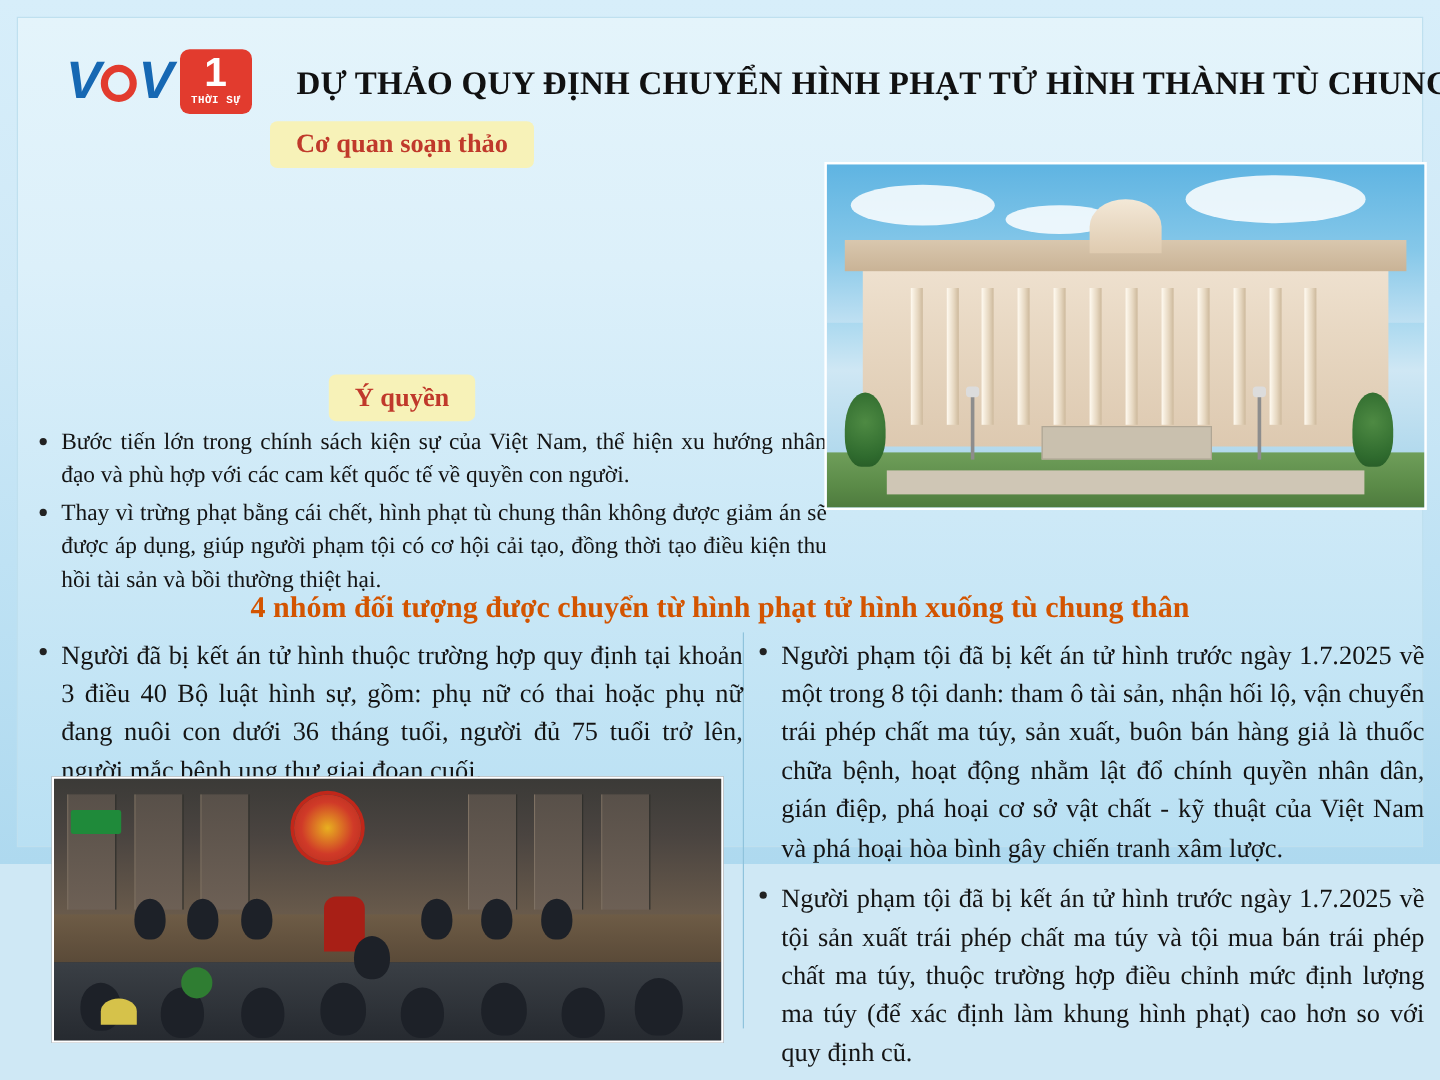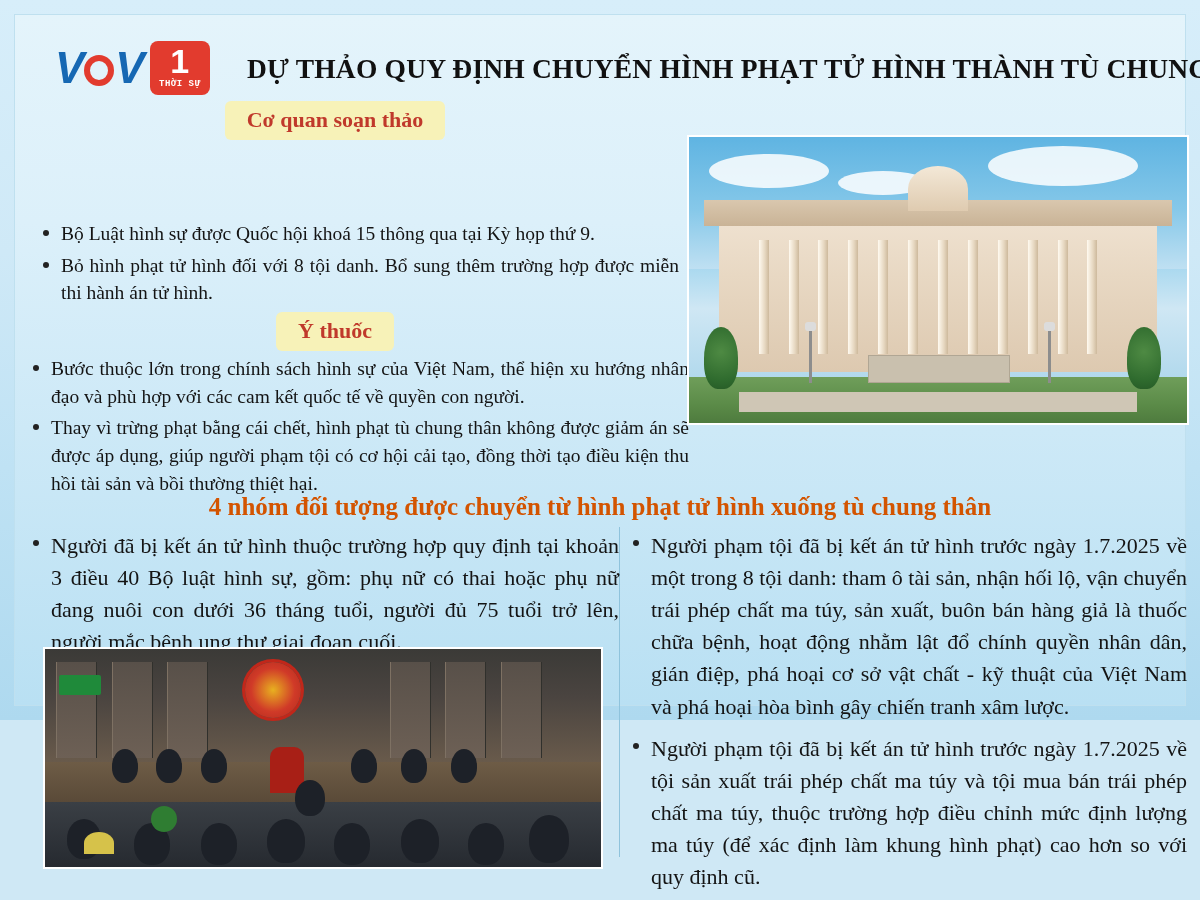--- a/index.html
+++ b/index.html
@@ -319,33 +319,27 @@
           <span class="sub">THỜI SỰ</span>
         </div>
       </div>
       <div class="title">DỰ THẢO QUY ĐỊNH CHUYỂN HÌNH PHẠT TỬ HÌNH THÀNH TÙ CHUNG THÂN</div>
     </div>
 
     <div class="pill-wrap pill-1">
       <span class="pill">Cơ quan soạn thảo</span>
     </div>
 
-    <div class="block-b">
-      <ul class="bullets">
-        <li>Bộ Luật hình sự được Quốc hội khoá 15 thông qua tại Kỳ họp thứ 9.</li>
-        <li>Bỏ hình phạt tử hình đối với 8 tội danh. Bổ sung thêm trường hợp được miễn thi hành án tử hình.</li>
-      </ul>
-    </div>
 
     <div class="pill-wrap pill-3">
-      <span class="pill">Ý thuốc</span>
+      <span class="pill">Ý quyền</span>
     </div>
     <div class="block-c">
       <ul class="bullets">
-        <li>Bước thuộc lớn trong chính sách hình sự của Việt Nam, thể hiện xu hướng nhân đạo và phù hợp với các cam kết quốc tế về quyền con người.</li>
+        <li>Bước tiến lớn trong chính sách kiện sự của Việt Nam, thể hiện xu hướng nhân đạo và phù hợp với các cam kết quốc tế về quyền con người.</li>
         <li>Thay vì trừng phạt bằng cái chết, hình phạt tù chung thân không được giảm án sẽ được áp dụng, giúp người phạm tội có cơ hội cải tạo, đồng thời tạo điều kiện thu hồi tài sản và bồi thường thiệt hại.</li>
       </ul>
     </div>
 
     <div class="photo-top">
       <div class="pt-sky"></div>
       <div class="pt-cloud" style="left:4%; top:6%; width:120px; height:34px;"></div>
       <div class="pt-cloud" style="left:60%; top:3%; width:150px; height:40px;"></div>
       <div class="pt-cloud" style="left:30%; top:12%; width:90px; height:24px;"></div>
       <div class="pt-building"></div>

